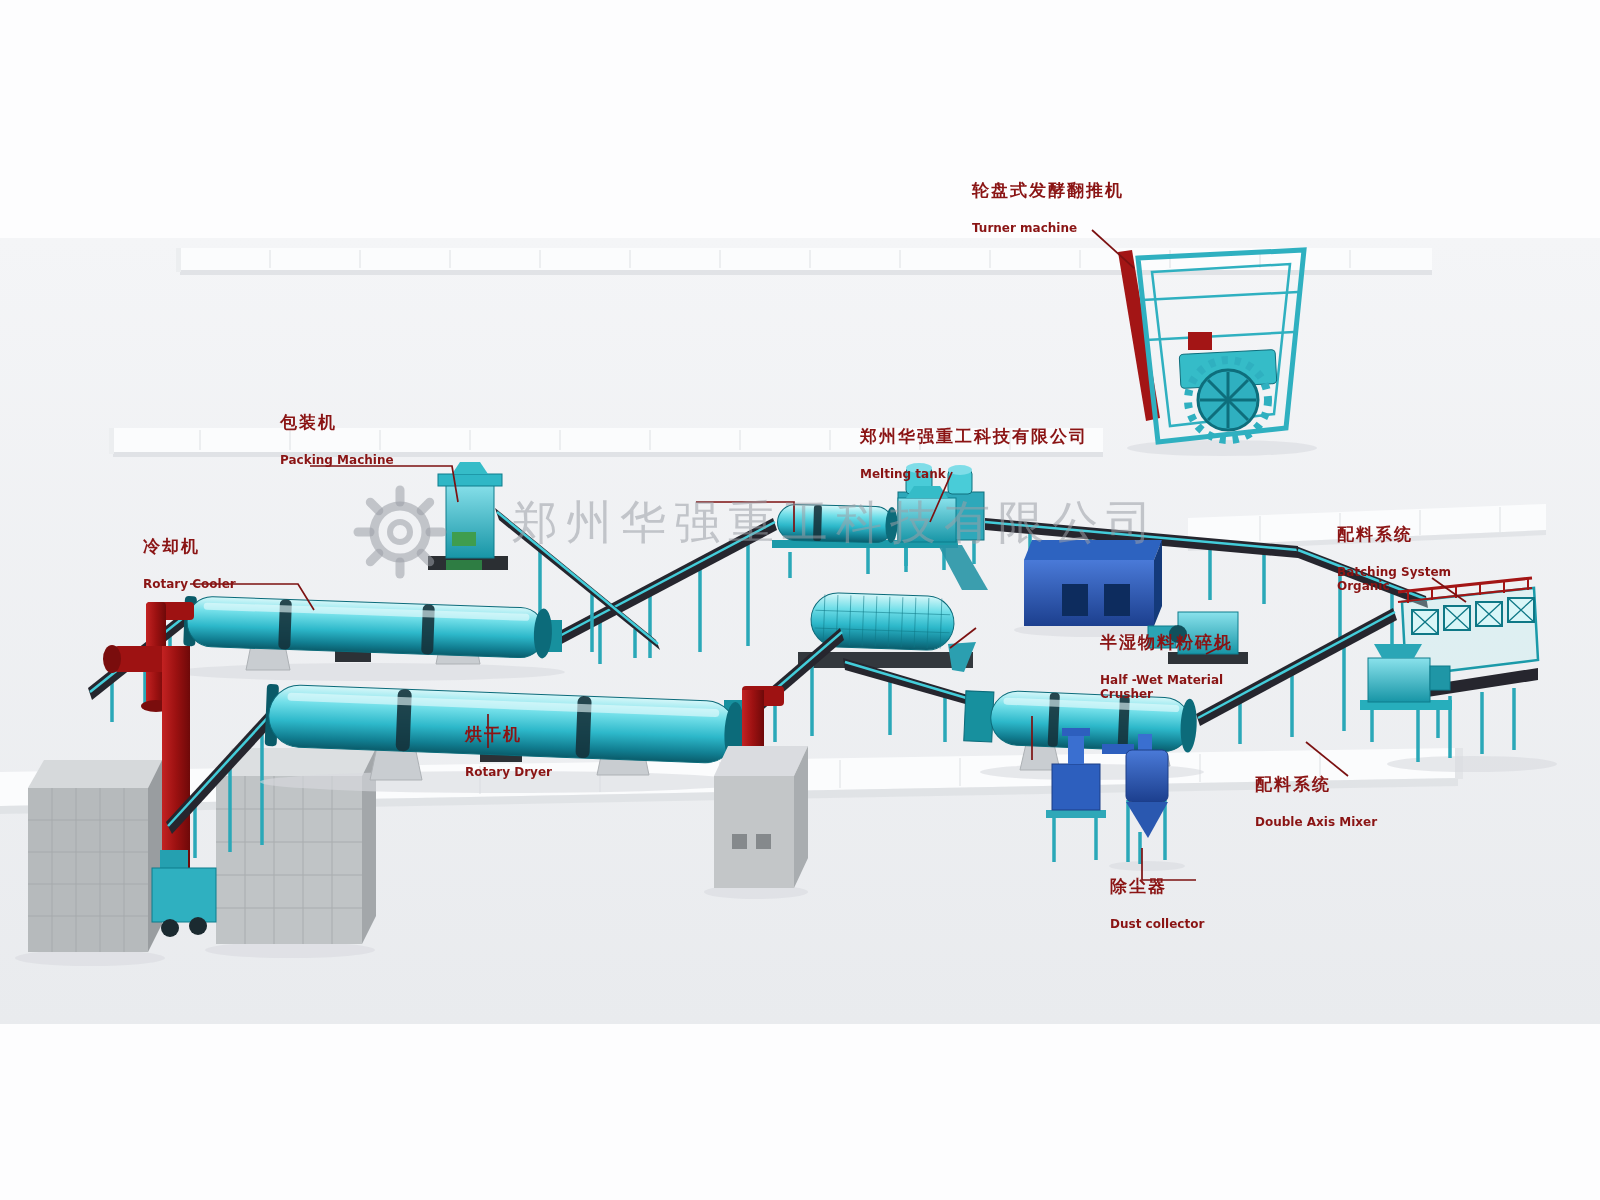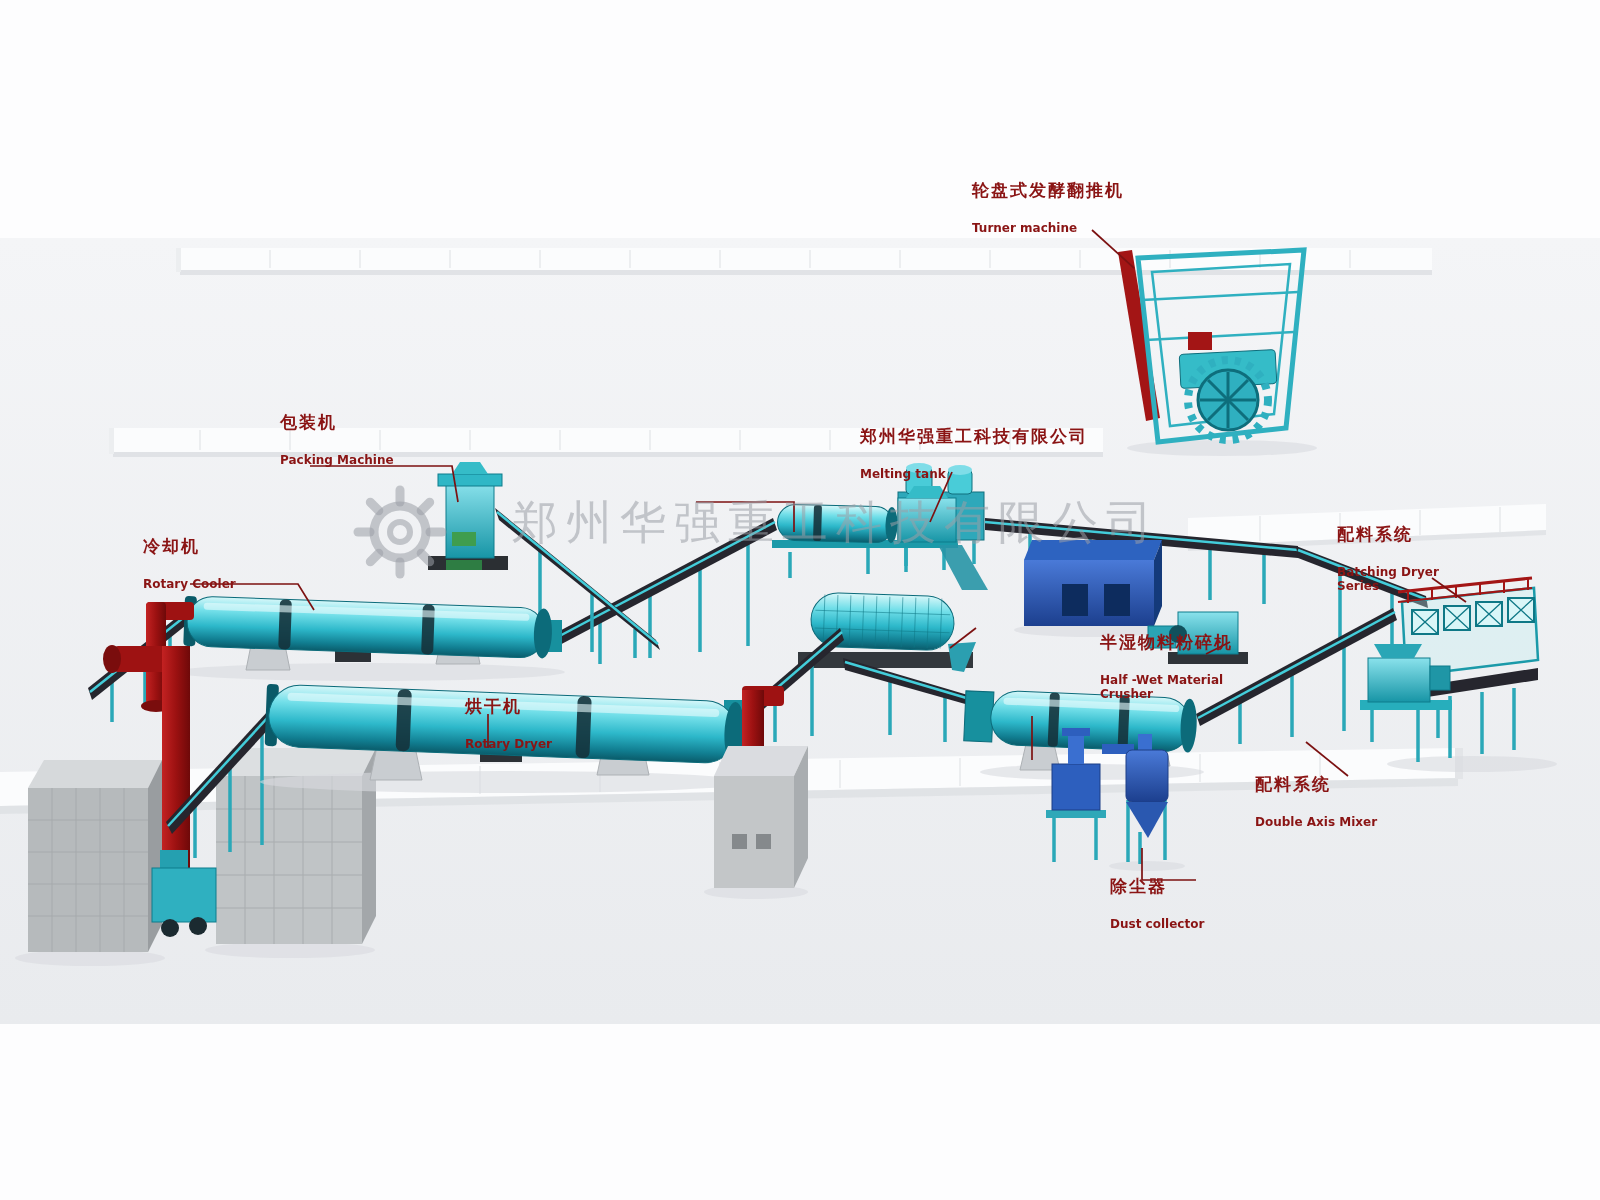--- a/index.html
+++ b/index.html
@@ -386,27 +386,27 @@
 <div class="lbl" style="left:860px;top:426px;width:270px">
   <div class="zh">郑州华强重工科技有限公司</div>
   <div class="en">Melting tank</div>
 </div>
 <div class="lbl" style="left:143px;top:536px;width:200px">
   <div class="zh">冷却机</div>
   <div class="en">Rotary Cooler</div>
 </div>
 <div class="lbl" style="left:1337px;top:524px;width:140px">
   <div class="zh">配料系统</div>
-  <div class="en">Batching Dryer Series</div>
+  <div class="en">Batching System Organic</div>
 </div>
 <div class="lbl" style="left:1100px;top:632px;width:136px">
   <div class="zh">半湿物料粉碎机</div>
   <div class="en">Half -Wet Material Crusher</div>
 </div>
-<div class="lbl" style="left:465px;top:696px;width:200px">
+<div class="lbl" style="left:465px;top:724px;width:200px">
   <div class="zh">烘干机</div>
   <div class="en">Rotary Dryer</div>
 </div>
 <div class="lbl" style="left:1255px;top:774px;width:200px">
   <div class="zh">配料系统</div>
   <div class="en">Double Axis Mixer</div>
 </div>
 <div class="lbl" style="left:1110px;top:876px;width:200px">
   <div class="zh">除尘器</div>
   <div class="en">Dust collector</div>

